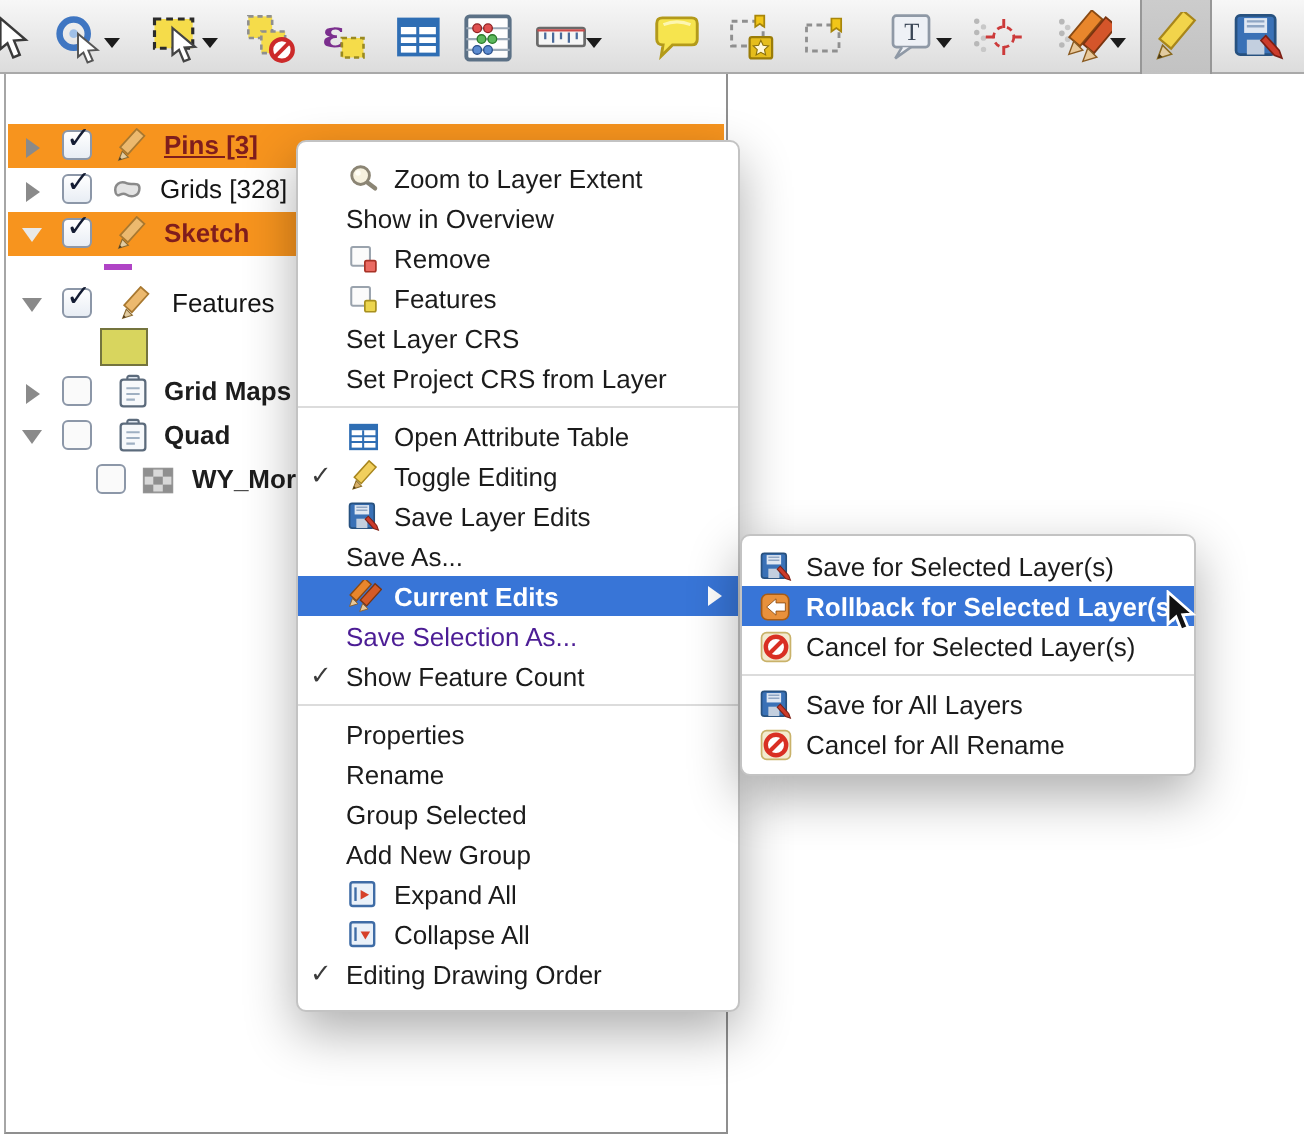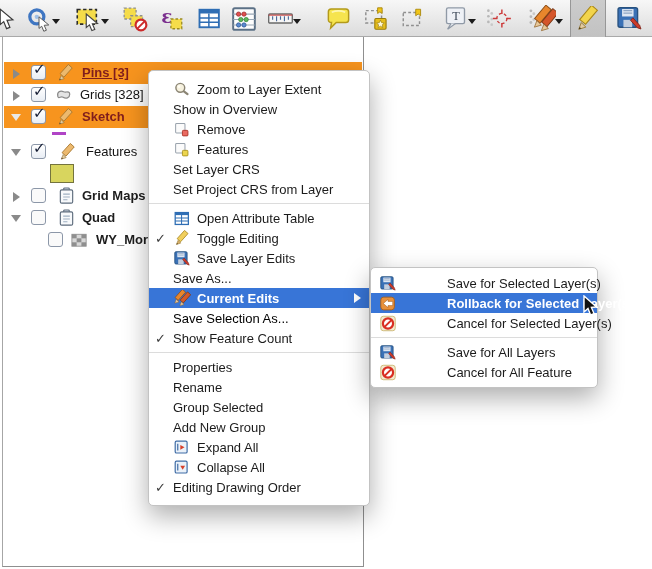--- a/index.html
+++ b/index.html
@@ -47,25 +47,25 @@
   .swatch-square { position:absolute; left:47px; width:24px; height:19px; background:#d8d55e; border:1px solid #74743e; }
   
   .menu { position:absolute; background:#ffffff; border:1px solid #c3c3c3; border-radius:5px;
     box-shadow:0 10px 26px rgba(0,0,0,.32); padding:8px 0; }
   .mi { display:flex; align-items:center; height:20px; font-size:13px; color:#1b1b1b;
     padding-left:6px; padding-right:8px; white-space:nowrap; }
   .mi .chk { width:18px; flex:none; font-size:13px; color:#3c3c3c; }
   .mi .ic { width:18px; height:17px; flex:none; margin-right:6px; }
   .mi .lbl { white-space:nowrap; }
   .mi.hl { background:#3875D7; color:#fff; font-weight:bold; }
-  .mi.dis { color:#000000; }
+  .mi.dis { color:#4c1d95; }
   .msep { height:1px; background:#dcdcdc; margin:4px 0; }
   .subarrow { margin-left:auto; width:0; height:0; border-top:5px solid transparent;
     border-bottom:5px solid transparent; border-left:7px solid #fff; }
-  .menu-sub .mi { padding-left:8px;gap:44px; }
+  .menu-sub .mi { padding-left:8px; }
   .cursor { position:absolute; left:582px; top:295px; }
 </style>
 </head>
 <body>
 
 <svg width="0" height="0" style="position:absolute">
   <defs>
     <symbol id="sym-pencil" viewBox="0 0 20 20">
       <rect x="8" y="0.5" width="5.5" height="13" transform="rotate(42 10.5 7)" fill="#f1cf5d" stroke="#a8861e" stroke-width="0.9"></rect>
       <path d="M3.5 17 L8.6 15.4 L5.4 12.2 Z" fill="#d9b06a" stroke="#8a6a20" stroke-width="0.6"></path>
@@ -528,19 +528,19 @@
   <div class="mi">
     <svg class="ic">
         <use href="#sym-floppy"></use>
       </svg>
     <span class="lbl">Save for All Layers</span>
   </div>
   <div class="mi">
     <svg class="ic">
         <use href="#sym-cancel"></use>
       </svg>
-    <span class="lbl">Cancel for All Feature</span>
+    <span class="lbl">Cancel for All Rename</span>
   </div>
 </div>
 
 <svg class="cursor" width="18" height="22" viewBox="0 0 18 22">
   <path d="M2 1 L2 17 L6 13.4 L8.6 20 L12 18.6 L9.4 12.4 L14.5 12 Z" fill="#111" stroke="#fff" stroke-width="1.4"></path>
 </svg>
 
 </body></html>

